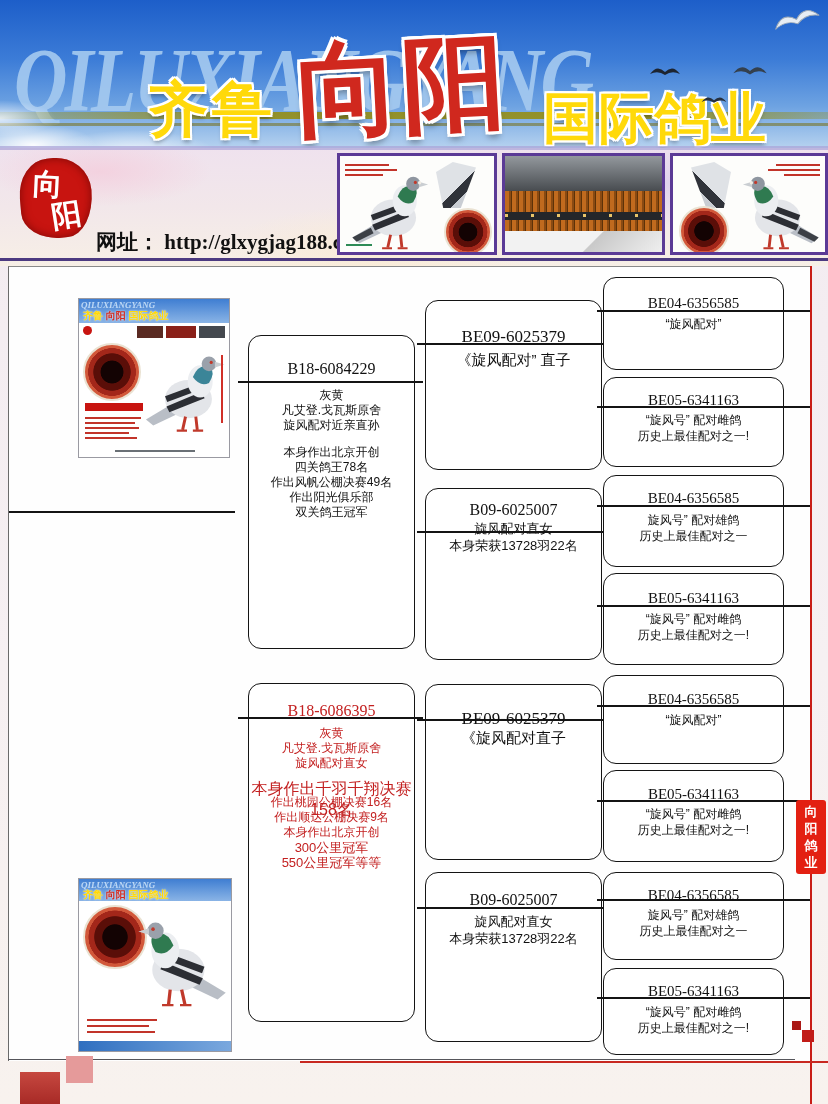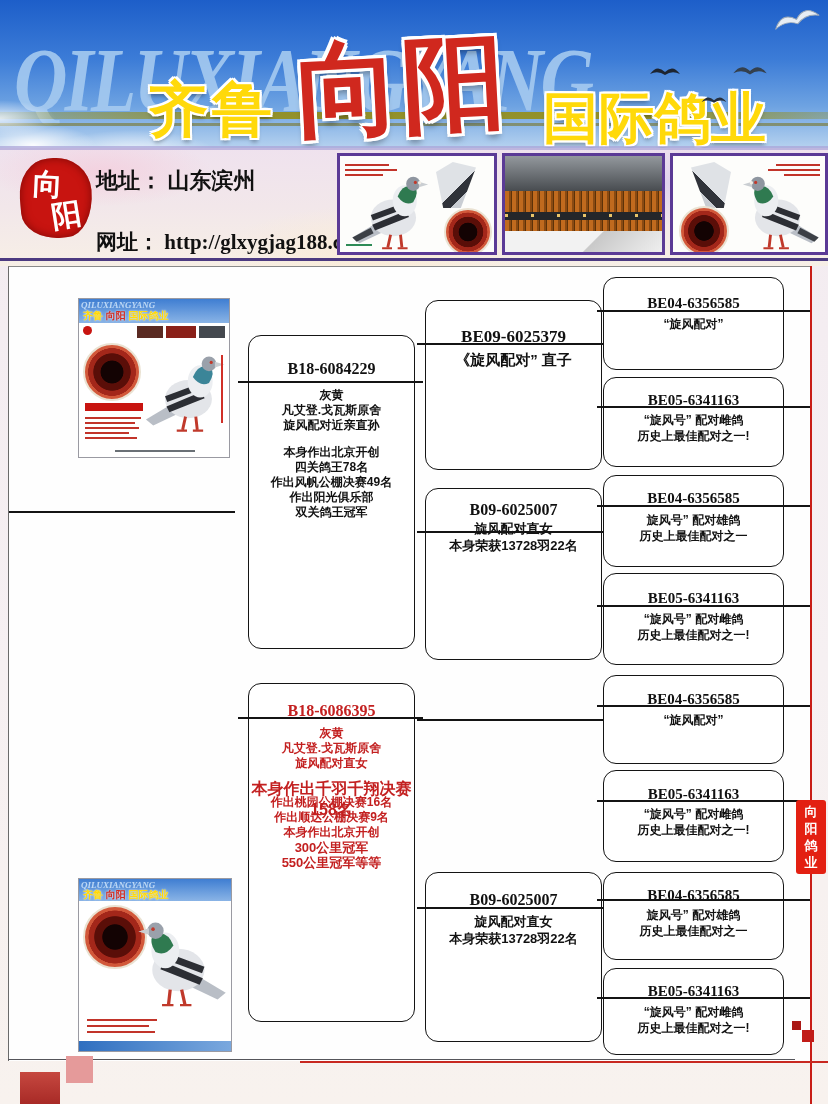--- a/index.html
+++ b/index.html
@@ -66,21 +66,21 @@
   .cover .head .mast{position:absolute;left:4px;top:10px;font-size:10px;font-weight:700;white-space:nowrap;text-shadow:0 0 2px #fff;}
   .mast .y{color:#ffd90a;} .mast .r{color:#d0281e;}
   .thumbs{position:absolute;display:flex;gap:3px;}
   .thumbs div{height:12px;}
   
   #chartbg{position:absolute;left:8px;top:266px;width:803px;height:794px;background:#fefefe;
            border-left:1px solid #6a6a6a;border-top:1px solid #8a8a8a;}
   #purpline{position:absolute;left:0;top:258px;width:828px;height:3px;background:#4c3a80;}
   .box{position:absolute;background:#fff;border:1.6px solid #141414;border-radius:13px;z-index:3;}
   .rule{position:absolute;height:1.6px;background:#141414;z-index:6;}
-  .bl{position:absolute;left:0;right:0;text-align:center;font-weight:700;color:#111;z-index:7;}
+  .bl{position:absolute;left:0;right:0;text-align:center;font-weight:400;color:#111;z-index:7;}
   .ring{font-family:"Liberation Serif",serif;}
   .red *, .red{color:#c32020 !important;}
   #vline{position:absolute;left:810px;top:266px;width:2px;height:838px;background:#c81d16;z-index:8;}
   #hline{position:absolute;left:300px;top:1061px;width:528px;height:1.5px;background:#c82820;z-index:8;}
   #botline{position:absolute;left:8px;top:1059px;width:787px;height:1.2px;background:#55555a;z-index:7;}
   #badge{position:absolute;left:796px;top:800px;width:30px;height:74px;background:#e32012;border-radius:3px;z-index:9;
          display:flex;flex-direction:column;align-items:center;justify-content:center;gap:1px;}
   #badge span{color:#fff;font-size:13px;font-weight:700;line-height:16px;}
   .sq{position:absolute;z-index:9;}
   #slogan{position:absolute;left:0;top:1072px;width:828px;text-align:center;
@@ -114,24 +114,20 @@
       <path d="M2 12 Q9 2 17 10 Q25 2 32 12 Q24 8 17 13 Q10 8 2 12 Z" fill="#e7edf4" stroke="#9aa8b8" stroke-width="0.6"></path>
       </svg>
   </div>
 
   <div id="band"></div>
   <div id="lavline"></div>
 
   <div id="seal">
     <span class="s1">向</span>
     <span class="s2">阳</span>
-  </div>
-  <div class="contact-line" style="top:166px;font-size:22px">
-    <span>地址：</span>
-    <span>山东滨州</span>
   </div>
   <div class="contact-line" style="top:228px;font-size:21px">
     <span>网址：</span>
     <span>http://glxygjag188.com</span>
   </div>
 
   <div class="pcard" style="left:337px;width:160px">
     <div class="tbar" style="left:5px;top:8px;width:44px"></div>
     <div class="tbar" style="left:5px;top:13px;width:52px"></div>
     <div class="tbar" style="left:5px;top:18px;width:38px"></div>
@@ -271,20 +267,24 @@
   </div>
   <div class="rule" style="left:417px;top:343px;width:186px"></div>
 
   <div class="box" style="left:425px;top:488px;width:175px;height:170px">
     <div class="bl ring" style="top:12px;font-size:16px">B09-6025007</div>
     <div class="bl" style="top:31px;font-size:13px">旋风配对直女</div>
     <div class="bl" style="top:48px;font-size:13px">本身荣获13728羽22名</div>
   </div>
   <div class="rule" style="left:417px;top:531px;width:186px"></div>
 
+  <div class="box" style="left:425px;top:684px;width:175px;height:174px">
+    <div class="bl ring" style="top:24px;font-size:17px">BE09-6025379</div>
+    <div class="bl" style="top:44px;font-size:15px">《旋风配对直子</div>
+  </div>
   <div class="rule" style="left:417px;top:719px;width:186px"></div>
 
   <div class="box" style="left:425px;top:872px;width:175px;height:168px">
     <div class="bl ring" style="top:18px;font-size:16px">B09-6025007</div>
     <div class="bl" style="top:40px;font-size:13px">旋风配对直女</div>
     <div class="bl" style="top:57px;font-size:13px">本身荣获13728羽22名</div>
   </div>
   <div class="rule" style="left:417px;top:907px;width:186px"></div>
 
   <div class="box" style="left:603px;top:277px;width:179px;height:91px">

